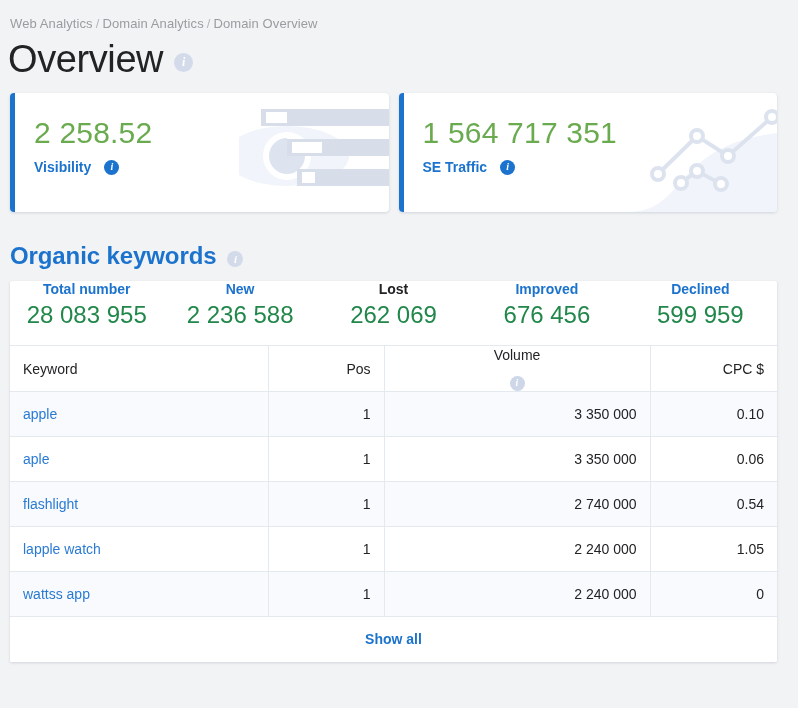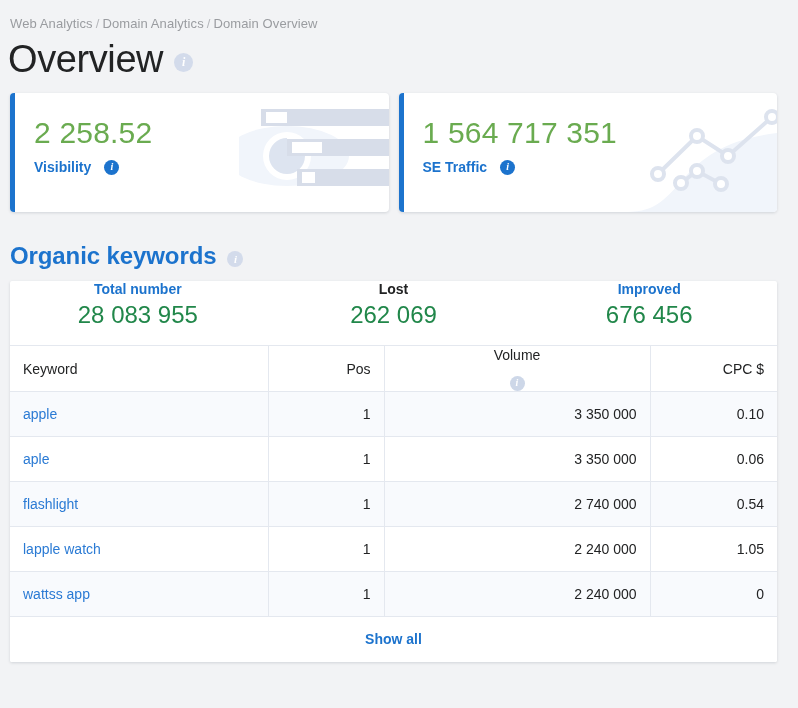--- a/index.html
+++ b/index.html
@@ -310,27 +310,35 @@
     <span class="info-icon info-grey"></span>
   </div>
 
   <div class="panel">
 
     <div class="stats">
       <div class="stat">
         <a class="stat-label" href="#">Total number</a>
         <div class="stat-value">28 083 955</div>
       </div>
+      <div class="stat">
+        <a class="stat-label" href="#">New</a>
+        <div class="stat-value">2 236 588</div>
+      </div>
       <div class="stat active">
         <span class="stat-label">Lost</span>
         <div class="stat-value">262 069</div>
       </div>
       <div class="stat">
         <a class="stat-label" href="#">Improved</a>
         <div class="stat-value">676 456</div>
+      </div>
+      <div class="stat">
+        <a class="stat-label" href="#">Declined</a>
+        <div class="stat-value">599 959</div>
       </div>
     </div>
 
     <table class="kw">
       <colgroup>
         <col class="c-keyword">
             <col class="c-pos">
             <col class="c-volume">
             <col class="c-cpc">
       </colgroup>

